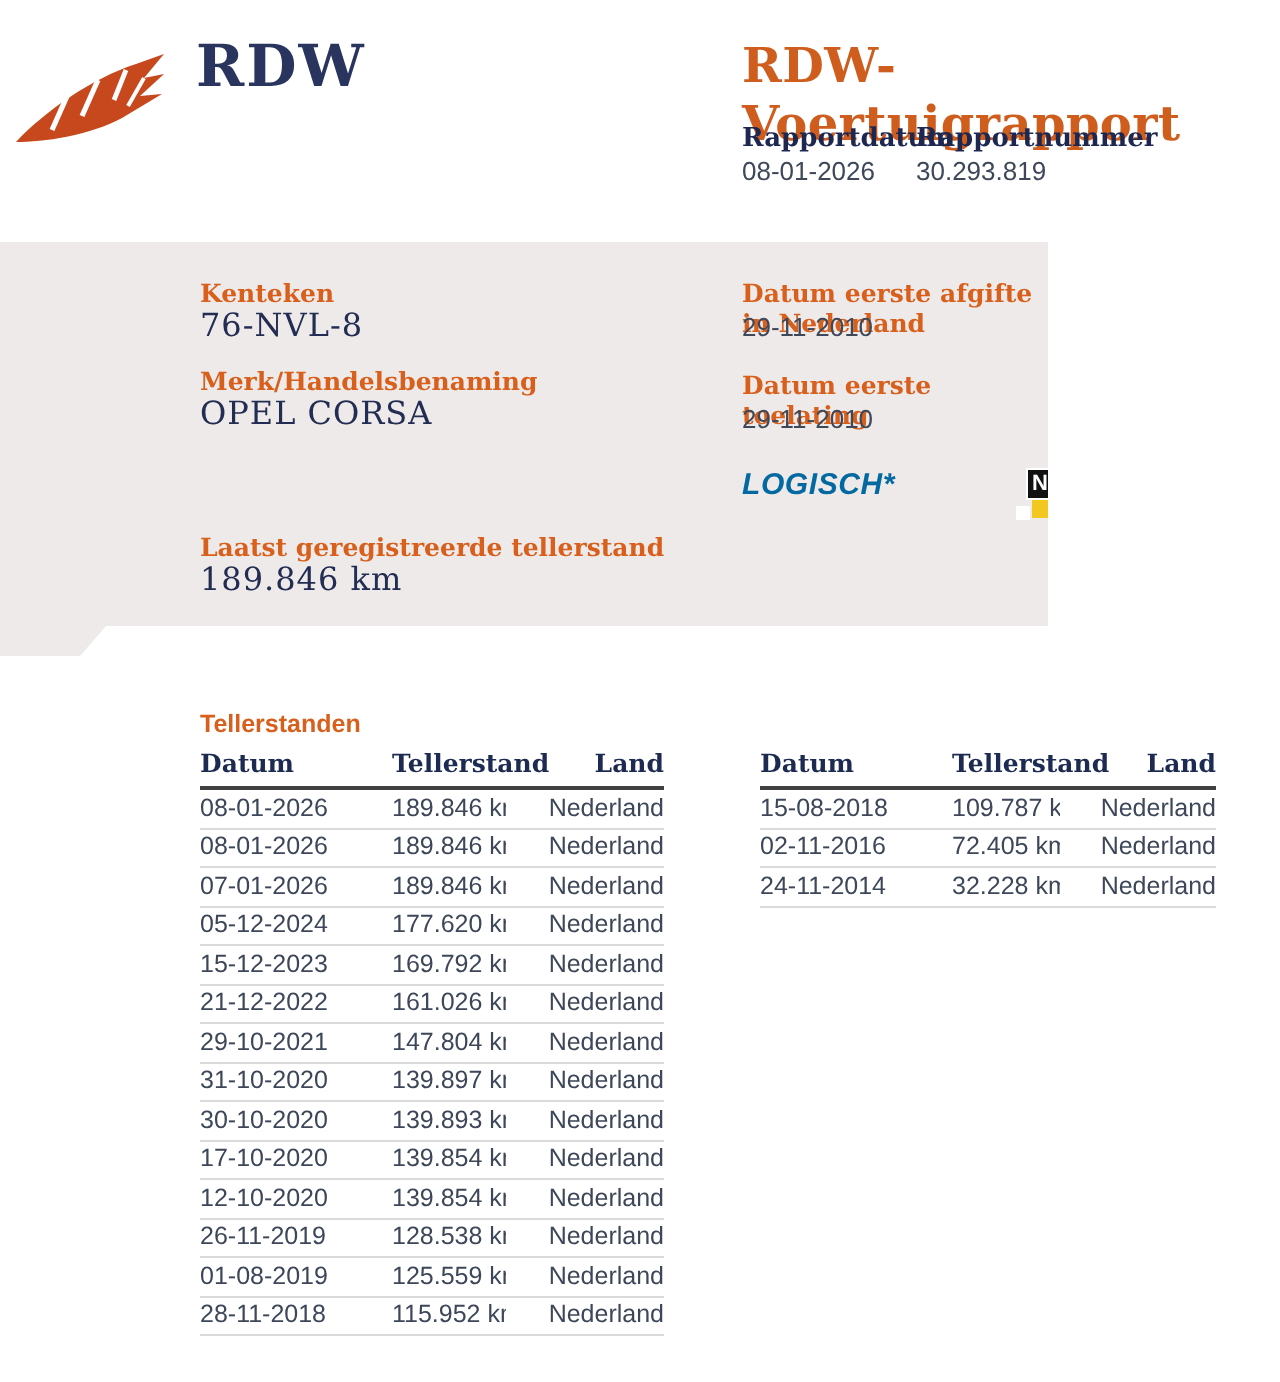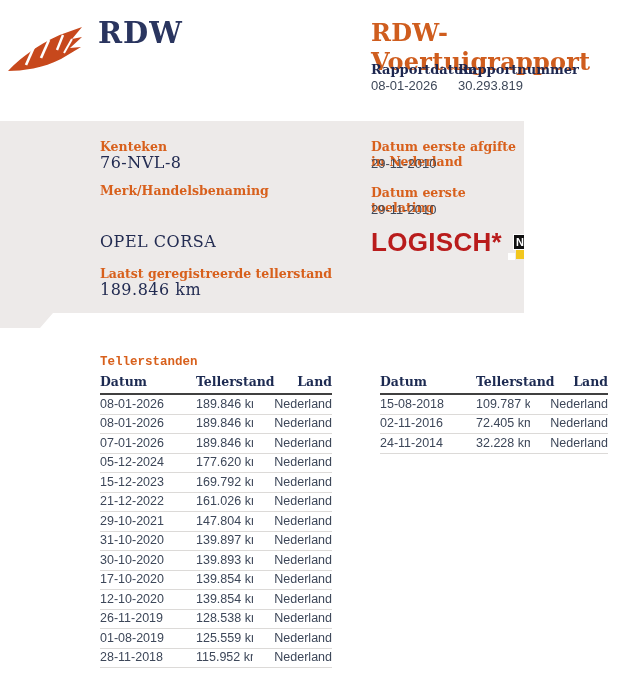--- a/index.html
+++ b/index.html
@@ -34,40 +34,40 @@
   }
   .lbl-orange {
     font-family:"DejaVu Serif", serif; font-size:12.5px; font-weight:bold;
     color:#d8601c;
   }
   .val-big {
     font-family:"DejaVu Serif", serif; font-size:16px; font-weight:500;
     color:#232c52; letter-spacing:0.5px;
   }
   .oordeel {
-    font-family:"Liberation Sans", sans-serif; font-size:26px; font-weight:bold;
-    color:#b91c1c; line-height:25px; letter-spacing:0.3px;
+    font-family:"Liberation Sans", sans-serif; font-size:15px; font-weight:bold;
+    color:#0369a1; line-height:25px; letter-spacing:0.3px;font-style:italic;
   }
 
   
   .nap { width:74px; height:28px; }
   .nap-yellow { position:absolute; left:8px; top:12px; width:62px; height:13px; background:#f2c71f; }
   .nap-white-sq { position:absolute; left:0; top:19px; width:7px; height:7px; background:#ffffff; }
   .nap-boxes { position:absolute; left:5px; top:0; display:flex; gap:1px; }
   .nap-box {
     width:14px; height:16px; background:#111111; color:#ffffff;
     font-family:"Liberation Sans", sans-serif; font-weight:bold; font-size:11px;
     display:flex; align-items:center; justify-content:center;
     border:1px solid #ffffff;
   }
   .nap-box.check { background:#ffffff; color:#2ca04a; font-size:13px; border:1px solid #f4f4f4; }
 
   
   .tbl-title {
-    font-family:Liberation Mono, monospace; font-size:12.5px; font-weight:bold; color:#d8601c;
+    font-family:Liberation Sans, sans-serif; font-size:12.5px; font-weight:bold; color:#d8601c;
   }
   table { border-collapse:collapse; table-layout:fixed; }
   th {
     font-family:"DejaVu Serif", serif; font-size:12.5px; font-weight:bold; color:#1d2b52;
     padding:3px 0 4px; border-bottom:2px solid #404040; text-align:left;
   }
   td {
     font-family:"Liberation Sans", sans-serif; font-size:12.5px; color:#3d4759;
     line-height:13px; padding:2.5px 0 3px; border-bottom:1px solid #dcdad8;
     white-space:nowrap; overflow:hidden;
@@ -97,21 +97,21 @@
   <div class="abs lbl-navy" style="left:458px; top:62px;">Rapportnummer</div>
   <div class="abs val-sm" style="left:371px; top:78px;">08-01-2026</div>
   <div class="abs val-sm" style="left:458px; top:78px;">30.293.819</div>
 
   <div class="abs gray-panel">
 
     <div class="abs lbl-orange" style="left:100px; top:18px;">Kenteken</div>
     <div class="abs val-big" style="left:100px; top:32px;">76-NVL-8</div>
 
     <div class="abs lbl-orange" style="left:100px; top:62px;">Merk/Handelsbenaming</div>
-    <div class="abs val-big" style="left:100px; top:76px;margin-top:35px;">OPEL CORSA</div>
+    <div class="abs val-big" style="left:100px; top:76px;">OPEL CORSA</div>
 
     <div class="abs lbl-orange" style="left:371px; top:18px;">Datum eerste afgifte in Nederland</div>
     <div class="abs val-sm" style="left:371px; top:35px;">29-11-2010</div>
 
     <div class="abs lbl-orange" style="left:371px; top:64px;">Datum eerste toelating</div>
     <div class="abs val-sm" style="left:371px; top:81px;">29-11-2010</div>
 
     <div class="abs oordeel" style="left:371px; top:109px;">
       <div>LOGISCH*</div>
     </div>

